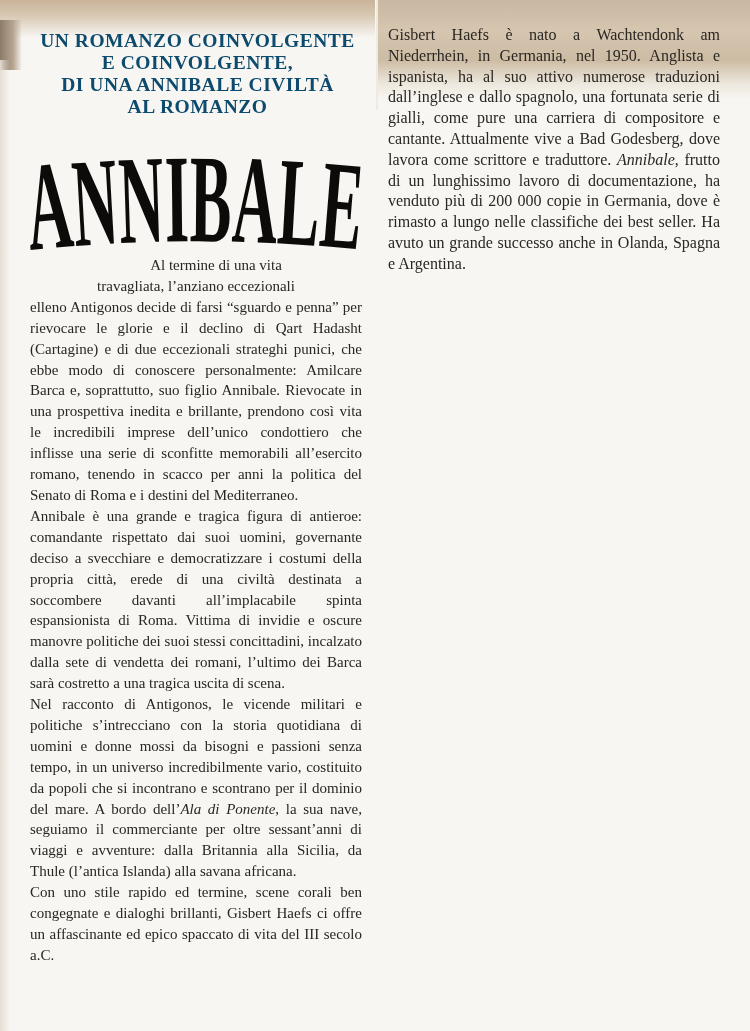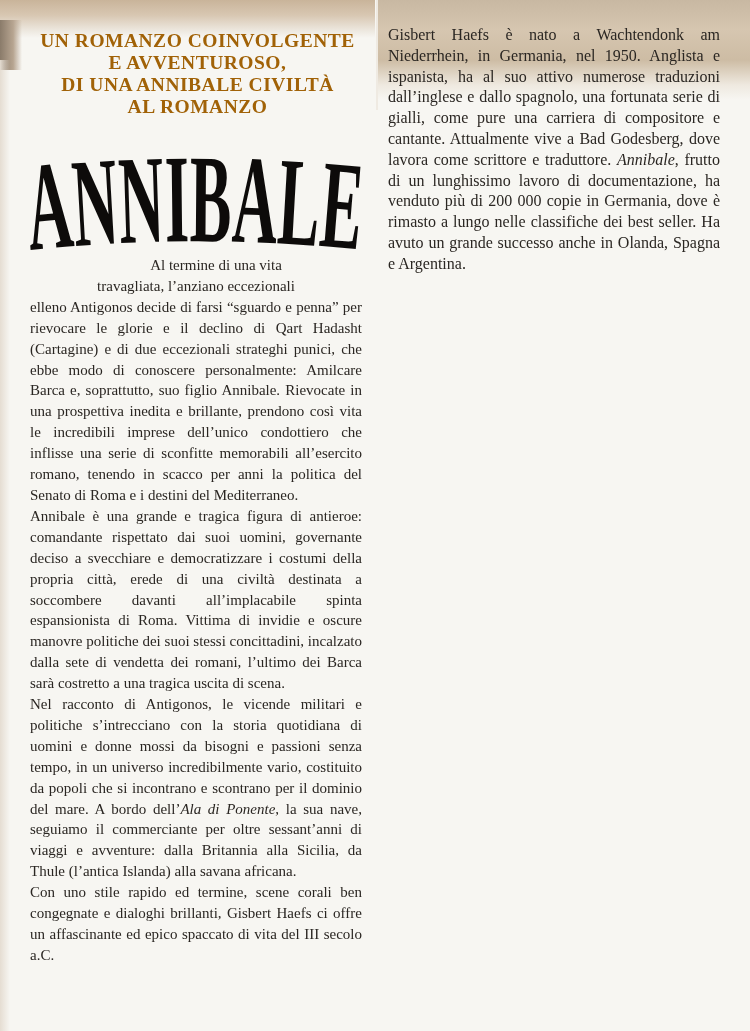--- a/index.html
+++ b/index.html
@@ -35,21 +35,21 @@
 
     
     .left-col {
       position: absolute; left: 30px; top: 30px; width: 335px;
     }
     .tagline {
       text-align: center;
       font-size: 19.5px;
       line-height: 22px;
       letter-spacing: 0.5px;
-      color: #a16207;
+      color: #0c4a6e;
       margin: 0;
     }
     .tagline span { display: block; }
     .title {
       position: absolute; left: 30px; top: 140px; width: 335px; height: 125px;
       margin: 0;
     }
     .title svg { width: 100%; height: 100%; display: block; }
 
     .synopsis {
@@ -77,21 +77,21 @@
 <div class="page">
   <div class="stain-top-left"></div>
   <div class="stain-left-edge"></div>
   <div class="stain-top-right"></div>
   <div class="left-edge-shade"></div>
   <div class="fold"></div>
 
   <div class="left-col">
     <h2 class="tagline">
       <span>UN ROMANZO COINVOLGENTE</span>
-      <span>E AVVENTUROSO,</span>
+      <span>E COINVOLGENTE,</span>
       <span>DI UNA ANNIBALE CIVILTÀ</span>
       <span>AL ROMANZO</span>
     </h2>
   </div>
 
   <h1 class="title">
     <svg viewBox="0 0 335 125" preserveAspectRatio="none">
       <defs>
         <path id="arc" d="M 0 105 Q 167 88 335 105" fill="none"></path>
       </defs>

